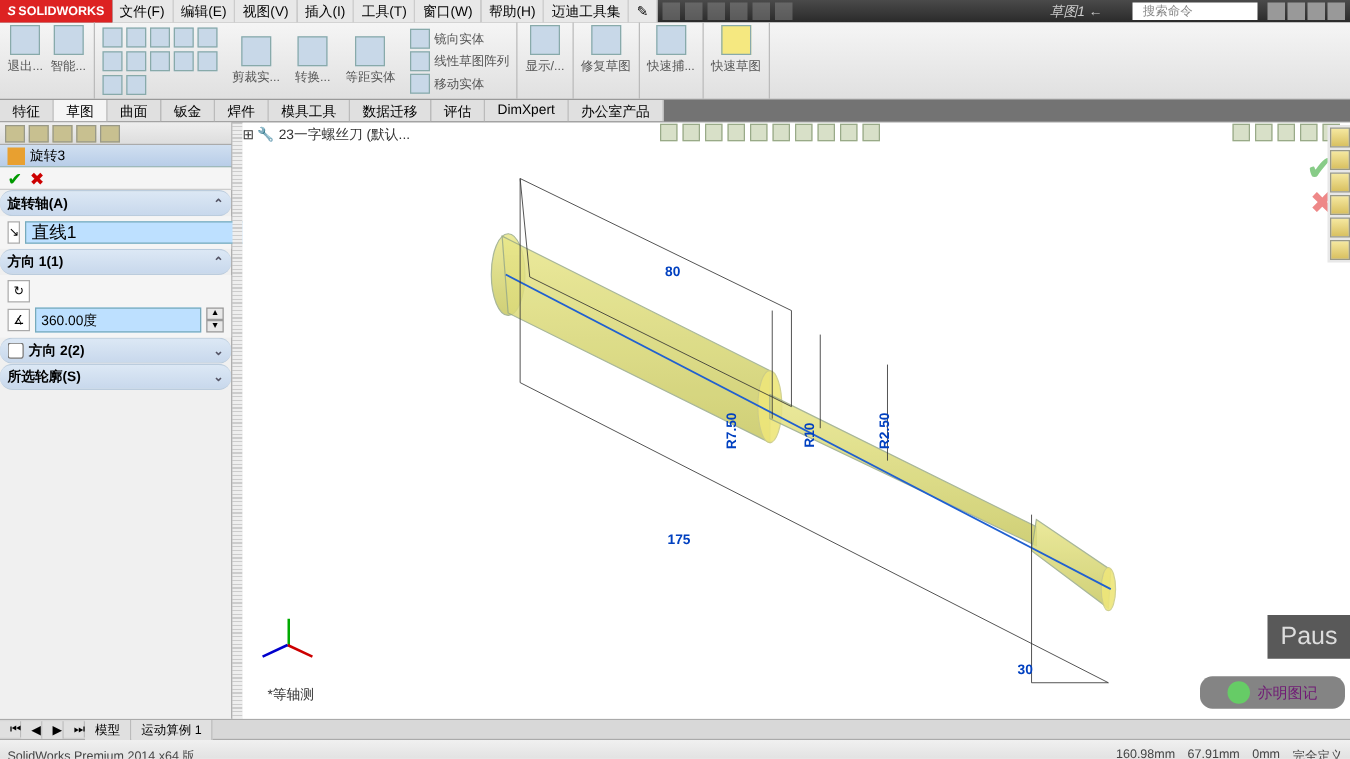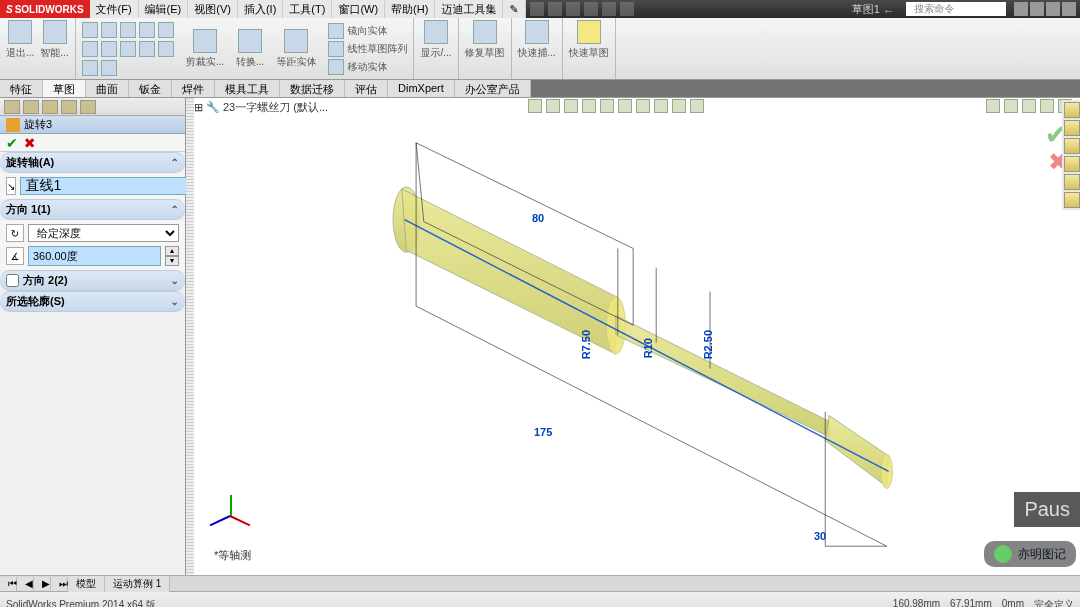--- a/index.html
+++ b/index.html
@@ -6,21 +6,21 @@
 body { width: 1080px; height: 607px; background: #e8e8e8; overflow: hidden; position: relative; font-size: 11px; }
 
 
 .titlebar { height: 18px; background: linear-gradient(#4a4a4a,#2a2a2a); display: flex; align-items: center; color: #fff; }
 .sw-logo { background: #d22; color: #fff; padding: 1px 6px; font-size: 10px; font-weight: bold; display: flex; align-items: center; height: 100%; }
 .sw-logo span:first-child { font-style: italic; margin-right: 2px; }
 .menubar { display: flex; height: 100%; }
 .menubar span { padding: 2px 6px; font-size: 11px; color: #000; background: #e8e8e8; border-right: 1px solid #ccc; display: flex; align-items: center; }
 .title-mid { flex: 1; display: flex; align-items: center; padding: 0 4px; gap: 4px; }
 .title-mid .icon { width: 14px; height: 14px; background: #888; opacity: .5; }
-.title-text { color: #ccc; font-size: 11px; margin-left: auto; margin-right: 8px; }
+.title-text { color: #ccc; font-size: 11px; margin-left: auto; margin-right: 20px; font-style: italic; }
 .search-box { background: #fff; height: 14px; width: 100px; display: flex; align-items: center; padding: 0 2px; }
 .window-controls { display: flex; gap: 2px; padding: 0 4px; }
 .window-controls span { width: 14px; height: 14px; background: #999; display: inline-block; }
 
 
 .ribbon { height: 62px; background: linear-gradient(#f5f5f5,#e0e0e0); border-bottom: 1px solid #999; display: flex; }
 .ribbon-group { border-right: 1px solid #bbb; padding: 2px 6px; display: flex; flex-direction: column; align-items: center; justify-content: flex-start; }
 .ribbon-big { display: flex; flex-direction: column; align-items: center; gap: 2px; font-size: 10px; color: #555; }
 .ribbon-big .ric { width: 24px; height: 24px; background: #c8d8e8; border: 1px solid #8aa; }
 .ribbon-row { display: flex; gap: 6px; }
@@ -82,21 +82,21 @@
 
 .btabs { height:16px; background:#d8d8d8; display:flex; align-items:center; border-top:1px solid #aaa; }
 .btabs span { padding:1px 8px; font-size:10px; border-right:1px solid #bbb; background:#e0e0e0; }
 .btabs .nav { width:14px; text-align:center; }
 
 
 .status { height:16px; background:linear-gradient(#f0f0f0,#d8d8d8); border-top:1px solid #aaa; display:flex; align-items:center; font-size:10px; color:#444; padding:13px 6px; }
 .status .r { margin-left:auto; display:flex; gap:10px; }
 
 
-.wm { position:absolute; right:4px; bottom:40px; background:rgba(80,80,80,.7); color:#0f172a; padding:4px 10px; border-radius:10px; font-size:12px; display:flex; align-items:center; gap:6px; }
+.wm { position:absolute; right:4px; bottom:40px; background:rgba(80,80,80,.7); color:#701a75; padding:4px 22px; border-radius:10px; font-size:12px; display:flex; align-items:center; gap:6px; }
 .wm::before { content:""; width:18px; height:18px; background:#6c6; border-radius:50%; }
 .paus { position:absolute; right:0; bottom:80px; background:rgba(60,60,60,.85); color:#ddd; padding:6px 10px; font-size:20px; }
 </style>
 </head>
 <body>
 
 <div class="titlebar">
   <div class="sw-logo">
     <span>S</span>
     <span>SOLIDWORKS</span>
@@ -259,23 +259,20 @@
       </div>
     </div>
 
     <div class="section-hdr">
       <span>方向 1(1)</span>
       <span class="chev">⌃</span>
     </div>
     <div class="section-body">
       <div class="row">
         <div class="ricon">↻</div>
-        <select class="combo">
-          <option>给定深度</option>
-        </select>
       </div>
       <div class="row">
         <div class="ricon">∡</div>
         <div class="spin">
             <span>360.00度</span>
           </div>
         <div class="spinbtns">
             <span>▲</span>
             <span>▼</span>
           </div>

